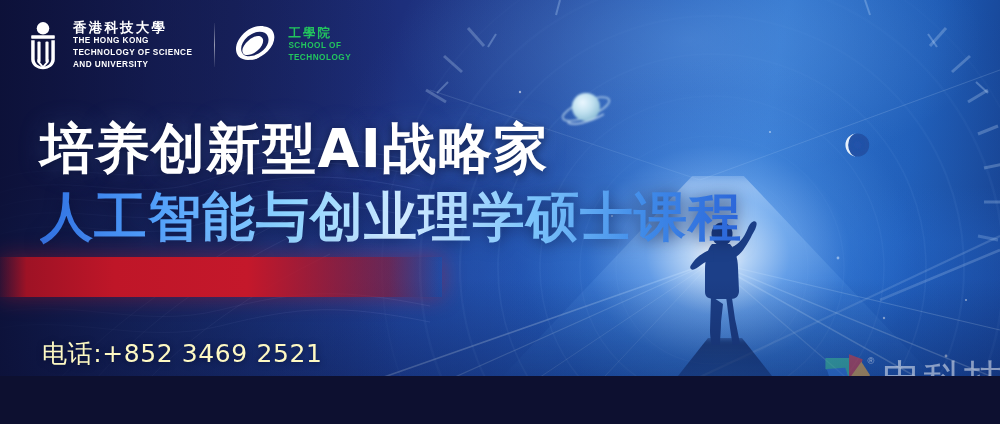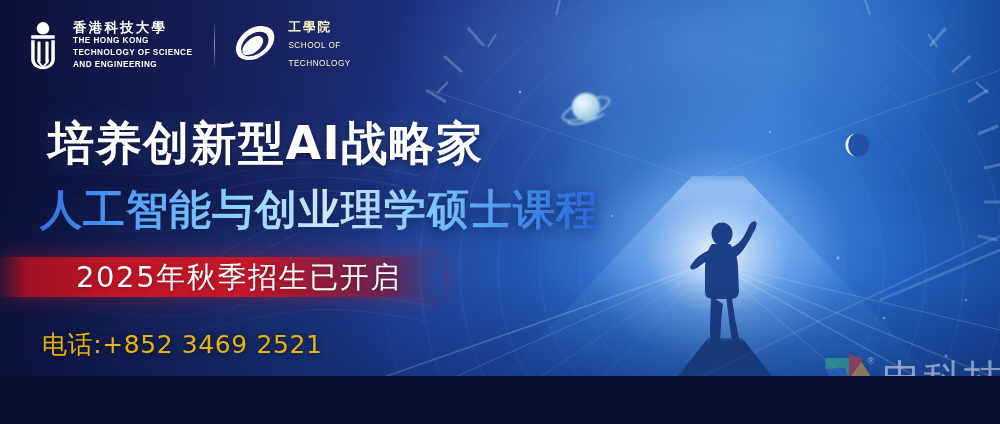--- a/index.html
+++ b/index.html
@@ -141,51 +141,51 @@
   .hkust-en {
     font-size: 8.2px; font-weight: 700; letter-spacing: 0.45px;
     line-height: 1.32; white-space: nowrap; margin-top: 1px;
     font-family: "Liberation Sans", sans-serif;
   }
   .divider {
     width: 1px; height: 44px; margin: 0 19px 0 22px;
     background: linear-gradient(to bottom, rgba(255,255,255,0.05), rgba(255,255,255,0.55), rgba(255,255,255,0.05));
   }
   .soe-mark { width: 46px; height: 40px; flex: 0 0 auto; }
-  .soe-text { margin-left: 8px; color: #fef9c3; }
+  .soe-text { margin-left: 8px; color: #22c55e; }
   .soe-cn {
     font-size: 12.5px; font-weight: 700; letter-spacing: 2px;
     line-height: 1.15; white-space: nowrap;
     font-family: "DejaVu Sans", sans-serif;
   }
   .soe-en {
-    font-size: 8.2px; font-weight: 400; letter-spacing: 0.5px;
-    line-height: 1.32; white-space: nowrap; margin-top: 7px;
+    font-size: 8.2px; font-weight: 700; letter-spacing: 0.5px;
+    line-height: 1.32; white-space: nowrap; margin-top: 1px;
     font-family: "Liberation Sans", sans-serif;
   }
 
   
   .headline {
     position: absolute;
-    left: 48px; top: 113px;
-    font-family: "DejaVu Sans", sans-serif;
-    font-size: 46px;
+    left: 40px; top: 113px;
+    font-family: "DejaVu Sans", sans-serif;
+    font-size: 54px;
     font-weight: 700;
     color: #ffffff;
     letter-spacing: 1.5px;
     white-space: nowrap;
     text-shadow: 0 2px 10px rgba(6,12,44,0.75), 0 0 26px rgba(120,175,255,0.25);
   }
 
   
   .subtitle {
     position: absolute;
     left: 40px; top: 182px;
     font-family: "DejaVu Sans", sans-serif;
-    font-size: 42px;
+    font-size: 53px;
     font-weight: 700;
     letter-spacing: 1px;
     white-space: nowrap;
     background: linear-gradient(95deg,
         #2f6fe0 0%,
         #4f9dfa 16%,
         #8fd4ff 36%,
         #cfe9ff 52%,
         #7cc4fb 70%,
         #3f8ae8 86%,
@@ -221,22 +221,22 @@
     color: #ffffff;
     letter-spacing: 1.6px;
     white-space: nowrap;
     line-height: 34px;
     text-shadow: 0 1px 4px rgba(90,0,10,0.5);
   }
 
   
   .contact {
     position: absolute;
-    left: 42px; top: 324px;
-    color: #eab308;
+    left: 42px; top: 333px;
+    color: #fef9c3;
     font-family: "DejaVu Sans", sans-serif;
     font-size: 25px;
     font-weight: 400;
     letter-spacing: 0.6px;
     line-height: 41px;
     white-space: nowrap;
     text-shadow: 0 1px 6px rgba(6,12,44,0.7);
   }
 
   
@@ -432,21 +432,21 @@
                    L47 57 C47 65 39 71 30 71 C21 71 13 65 13 57 Z"></path>
           <rect x="22" y="31" width="4.5" height="30" rx="1.5"></rect>
           <rect x="33.5" y="31" width="4.5" height="30" rx="1.5"></rect>
           <path d="M22 56 L30 66 L38 56 L38 61 L30 70 L22 61 Z"></path>
         </g>
       </svg>
       <div class="hkust-text">
         <div class="hkust-cn">香港科技大學</div>
         <div class="hkust-en">THE HONG KONG</div>
         <div class="hkust-en">TECHNOLOGY OF SCIENCE</div>
-        <div class="hkust-en">AND ENGINEERING</div>
+        <div class="hkust-en">AND UNIVERSITY</div>
       </div>
     </div>
 
     <div class="divider"></div>
 
     <div class="logo-block">
       <svg class="soe-mark" viewBox="0 0 60 52">
         <g fill="#ffffff">
           <path d="M44 3 C 55 7, 56 22, 44 34 C 32 46, 14 49, 6 41
                    C -1 33, 3 18, 16 8 C 26 0, 37 0, 44 3 Z
@@ -463,21 +463,20 @@
         <div class="soe-en">TECHNOLOGY</div>
       </div>
     </div>
   </div>
 
   <div class="headline">培养创新型AI战略家</div>
 
   <div class="subtitle">人工智能与创业理学硕士课程</div>
 
   <div class="red-banner"></div>
-  <div class="red-banner-text">2025年秋季招生已开启</div>
 
   <div class="contact">
     <div>电话:+852 3469 2521</div>
   </div>
 
   <div class="watermark">
     <svg class="wm-mark" viewBox="0 0 100 100">
       <g opacity="0.85">
         <path d="M50 50 L12 34 L12 16 L50 16 Z" fill="#3bb98a"></path>
         <path d="M50 50 L50 10 L72 18 L66 44 Z" fill="#e0362f"></path>

